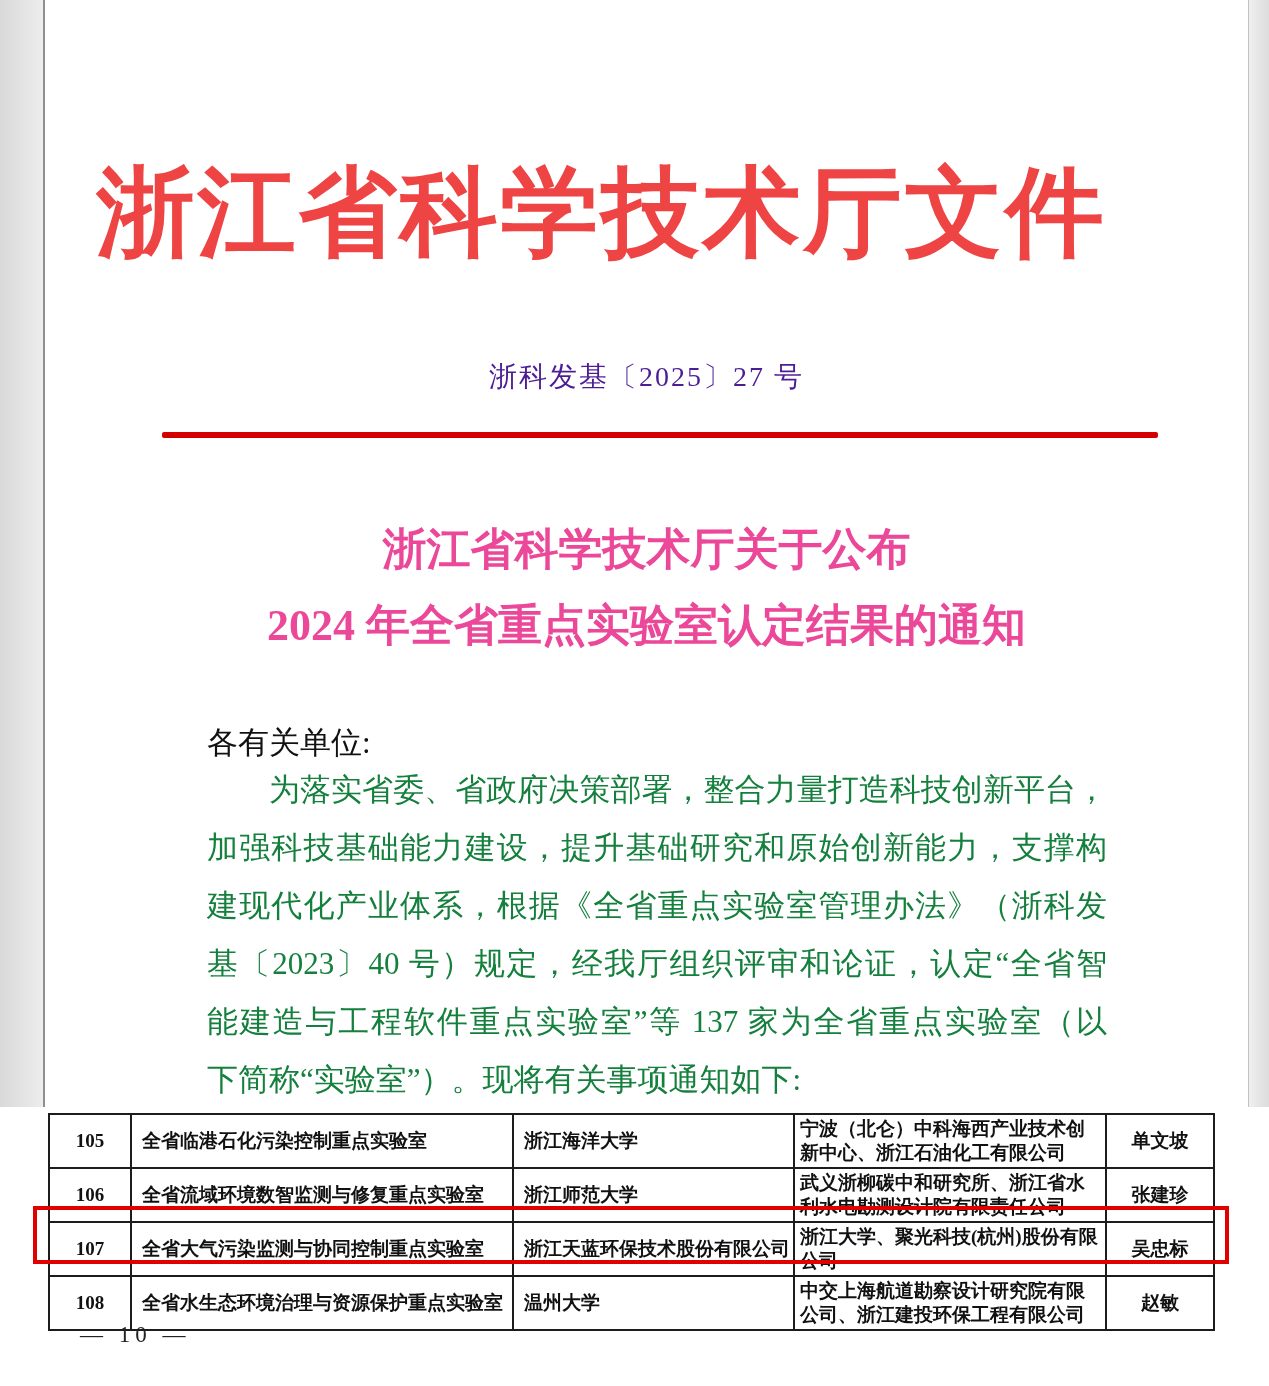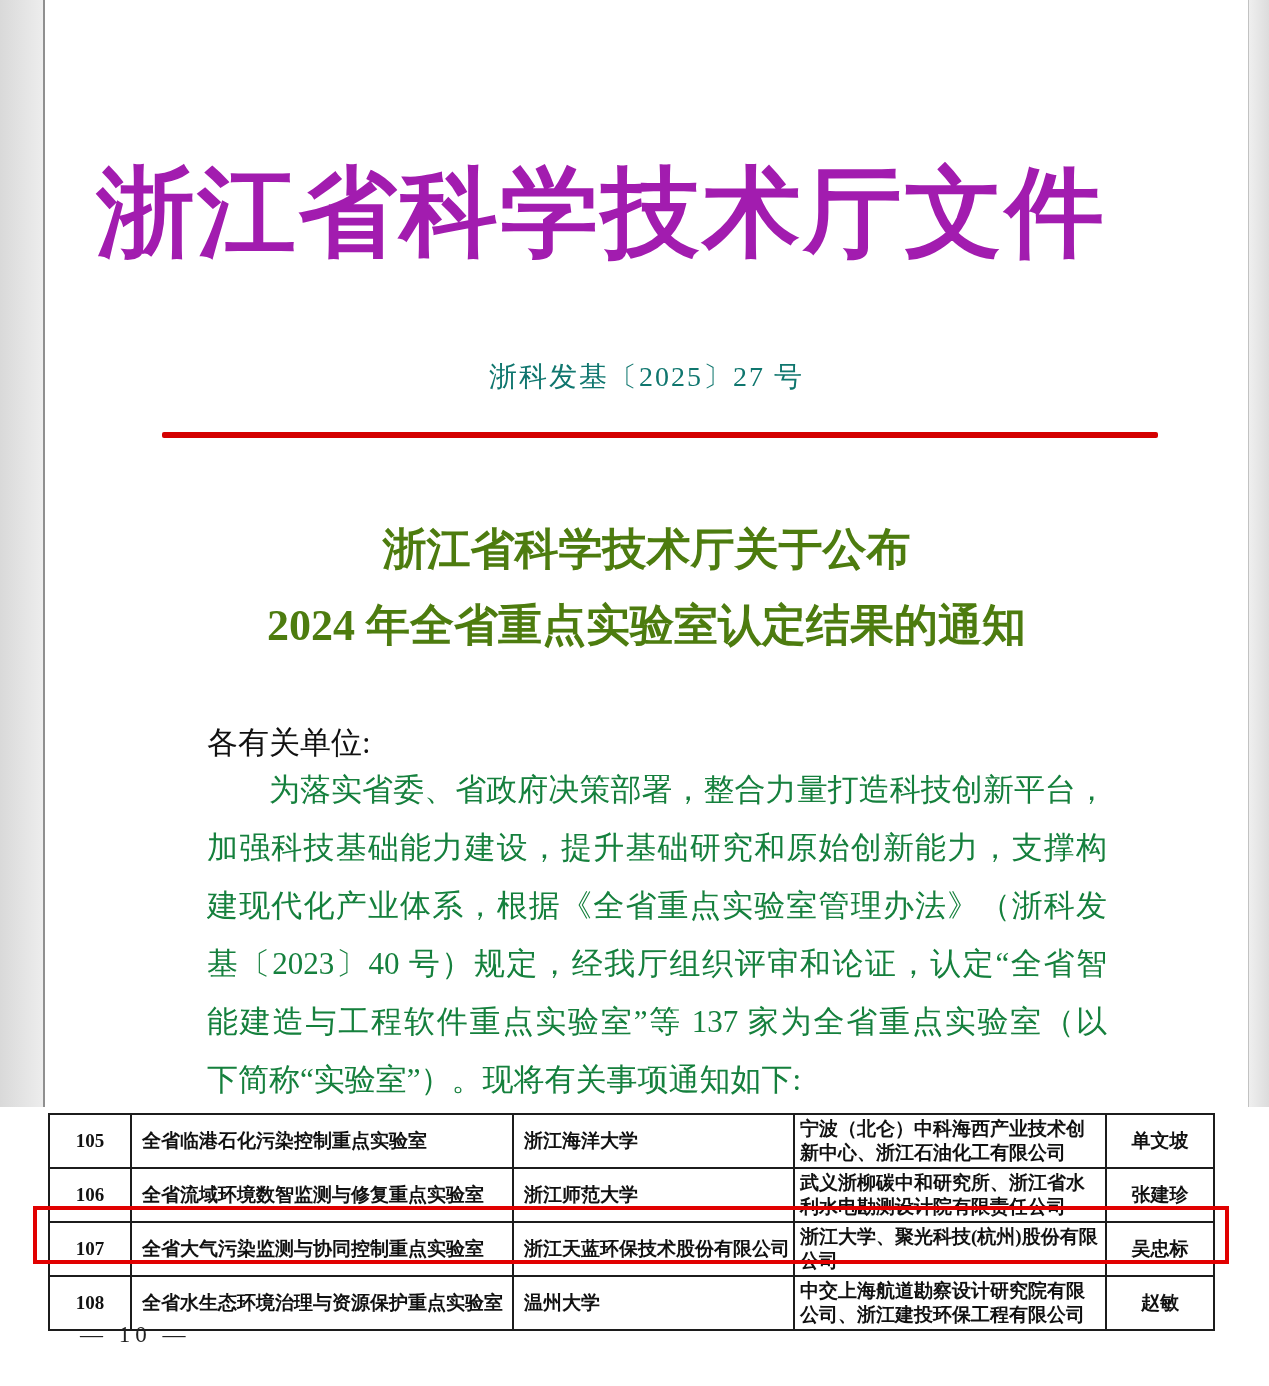--- a/index.html
+++ b/index.html
@@ -16,35 +16,35 @@
     border-right:2px solid #8f8f8f;
   }
   .strip-right {
     position:absolute; left:1248px; top:0; width:21px; height:1107px;
     background:linear-gradient(to right,#efefef,#dcdcdc);
     border-left:1px solid #c2c2c2;
   }
   .red-title {
     position:absolute; left:45px; top:138px; width:1113px;
     text-align:center; font-size:98px; font-weight:bold;
-    color:#a21caf; letter-spacing:3px; line-height:150px;
+    color:#ef4444; letter-spacing:3px; line-height:150px;
     white-space:nowrap;
   }
   .doc-number {
     position:absolute; left:45px; top:358px; width:1203px;
-    text-align:center; font-size:28px; color:#0f766e;
+    text-align:center; font-size:28px; color:#4c1d95;
     letter-spacing:2px;
   }
   .red-rule {
     position:absolute; left:162px; top:432px; width:996px; height:6px;
     background:#d40000; border-radius:2px;
   }
   .notice-title {
     position:absolute; left:45px; top:524px; width:1203px;
-    text-align:center; font-weight:bold; font-size:44px; color:#4d7c0f;
+    text-align:center; font-weight:bold; font-size:44px; color:#ec4899;
   }
   .notice-title .line { line-height:52px; white-space:nowrap; }
   .notice-title .line + .line { margin-top:24px; }
   .greeting {
     position:absolute; left:207px; top:724px;
     font-size:31px; line-height:38px; color:#111;
   }
   .body-text {
     position:absolute; left:207px; top:761px; width:900px;
     font-size:31px; color:#15803d;

